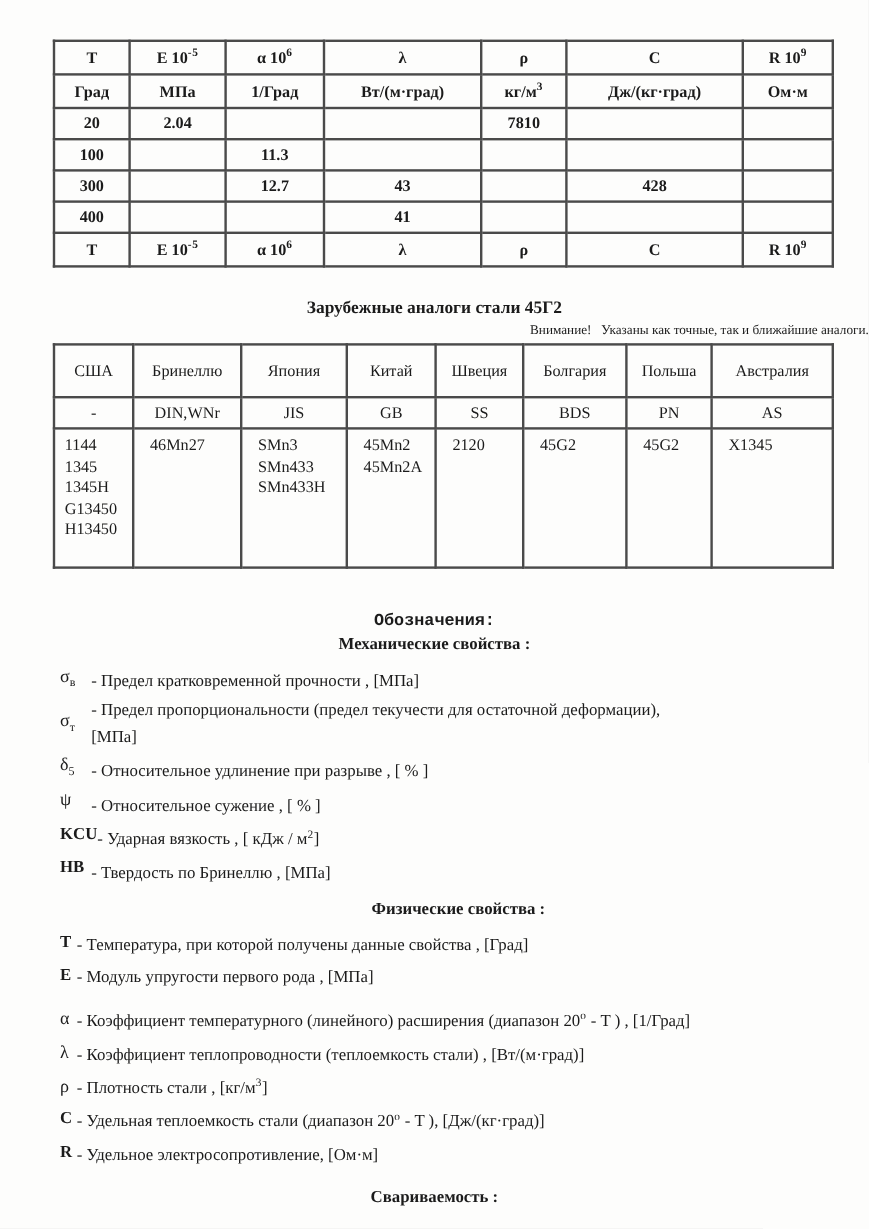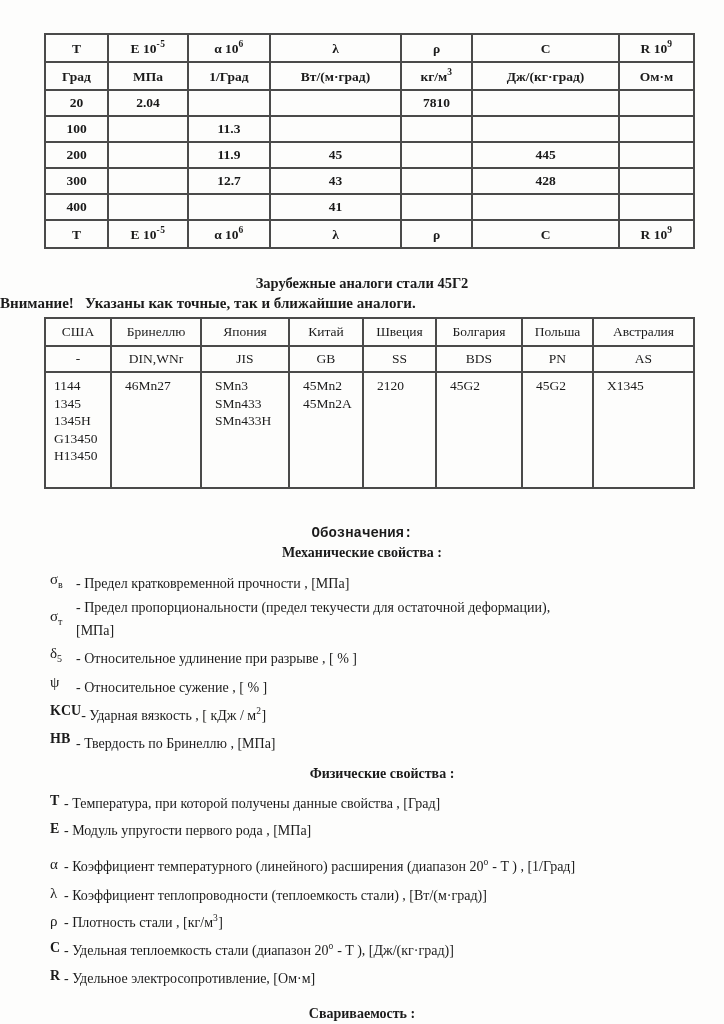--- a/index.html
+++ b/index.html
@@ -22,24 +22,24 @@
     vertical-align:middle;
     font-size:13.5px;
     padding:2px 3px;
   }
   .props td { font-weight:bold; height:26px; }
   .props tr.hdr td { height:28px; }
   sup { font-size:9.5px; font-weight:inherit; letter-spacing:0.5px; }
   sub { font-size:10px; }
   
   .analogs-title { margin-top:26px; text-align:center; font-weight:bold; font-size:14.5px; }
-  .analogs-note  { margin-top:3px; text-align:left; font-size:15px; white-space:pre-wrap;font-weight:bold; }
+  .analogs-note  { margin-top:3px; text-align:right; font-size:11px; white-space:pre-wrap; }
   .analogs { margin-top:5px; }
   .analogs td { font-weight:normal; }
-  .analogs tr.countries td { height:28px; }
+  .analogs tr.countries td { height:44px; }
   .analogs tr.standards td { height:26px; }
   .analogs td.grades {
     vertical-align:top; text-align:left;
     padding:4px 4px 22px 13px;
     white-space:pre-line; line-height:17.5px; height:96px;
   }
   .analogs td.grades.first { padding-left:8px; }
   
   .center-b { text-align:center; font-weight:bold; font-size:14px; }
   .legend-title { margin-top:36px;font-family:Liberation Mono, monospace; }
@@ -104,29 +104,20 @@
     <tr>
       <td>100</td>
       <td></td>
       <td>11.3</td>
       <td></td>
       <td></td>
       <td></td>
       <td></td>
     </tr>
     <tr>
-      <td>200</td>
-      <td></td>
-      <td>11.9</td>
-      <td>45</td>
-      <td></td>
-      <td>445</td>
-      <td></td>
-    </tr>
-    <tr>
       <td>300</td>
       <td></td>
       <td>12.7</td>
       <td>43</td>
       <td></td>
       <td>428</td>
       <td></td>
     </tr>
     <tr>
       <td>400</td>

